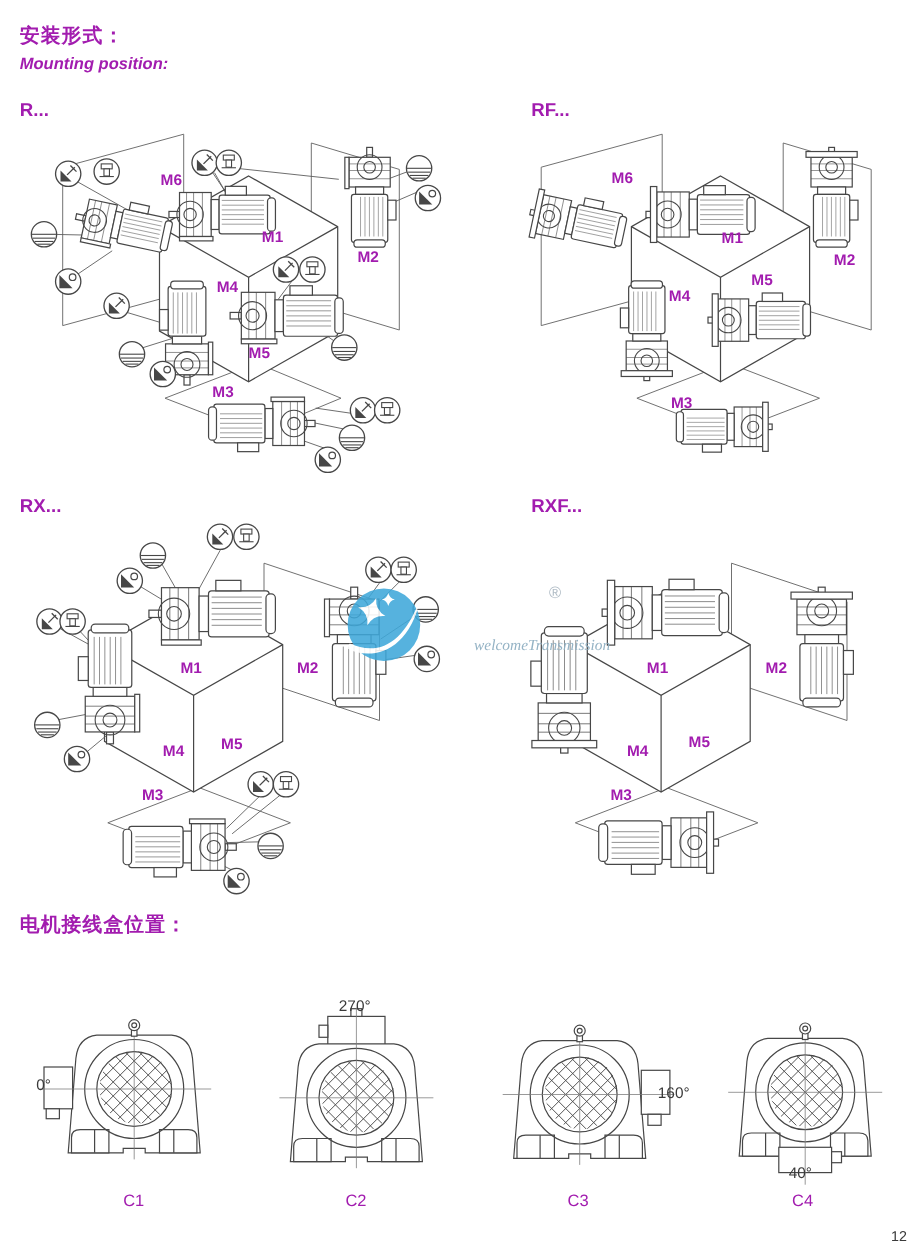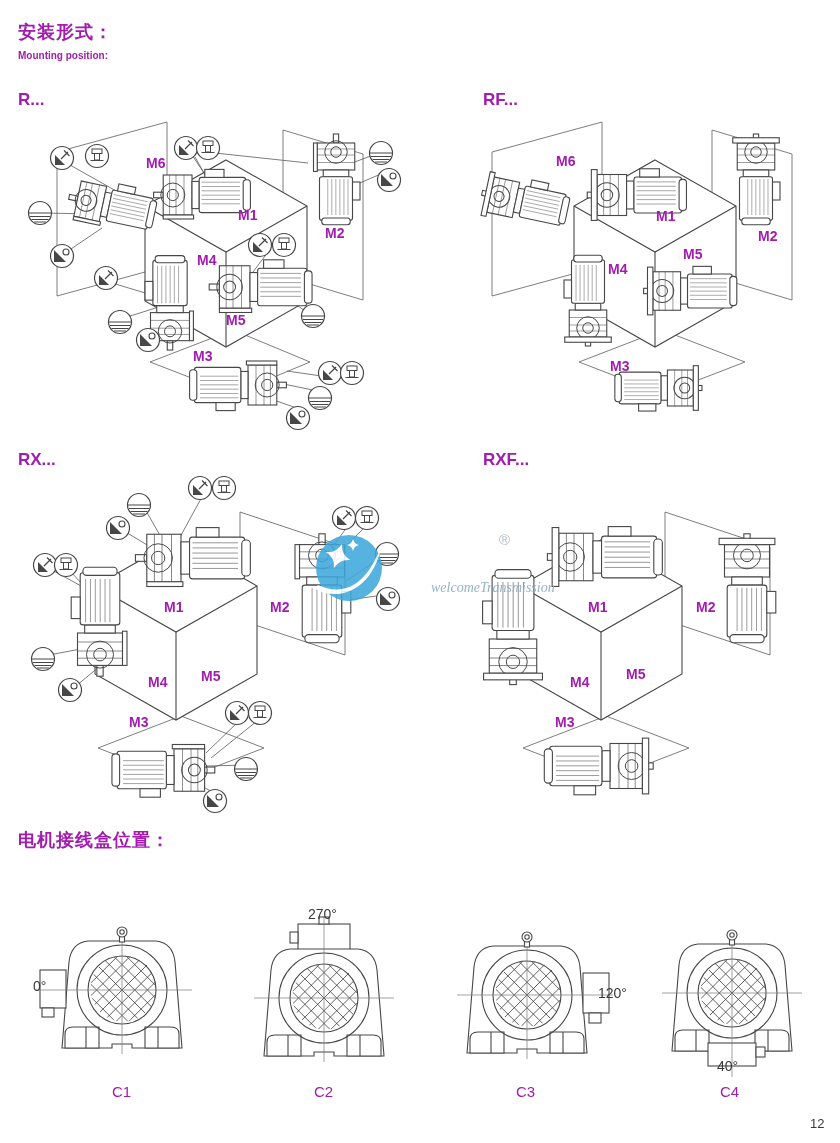--- a/index.html
+++ b/index.html
@@ -1,21 +1,21 @@
 <!DOCTYPE html>
 <html><head>
 <meta charset="utf-8">
 <style>
   html,body{margin:0;padding:0;background:#e8e8e8;}
   .page{position:relative;width:840px;height:1143px;background:#ffffff;margin:0 auto;
         font-family:"Liberation Sans",sans-serif;overflow:hidden;}
   #art{position:absolute;left:0;top:0;}
   .lbl{position:absolute;color:#a21caf;white-space:nowrap;}
   .tz{font-size:18px;font-weight:bold;letter-spacing:1px;}
-  .te{font-size:10px;font-weight:bold;}
+  .te{font-size:15px;font-weight:bold;font-style:italic;}
   .pl{font-size:17px;font-weight:bold;}
   .m{font-size:14px;font-weight:bold;}
   .cl{font-size:15px;color:#a21caf;}
   .ang{font-size:14px;color:#3a3a3a;}
   .pgnum{font-size:13px;color:#3a3a3a;}
   .wm-zh{font-size:40px;font-weight:bold;color:#a9b6c0;letter-spacing:3px;opacity:.92;}
   .wm-reg{font-size:15px;color:#a9b6c0;opacity:.92;}
   .wm-en{font-size:14px;font-style:italic;font-family:"Liberation Serif",serif;color:#8fafc2;opacity:.95;margin-left:44px;}
 </style>
 </head>
@@ -894,21 +894,21 @@
   <div class="lbl m" style="left:626px;top:666px">M5</div>
   <div class="lbl m" style="left:555px;top:714px">M3</div>
 
   <div class="lbl wm-reg" style="left:499px;top:531px">®</div>
   <div class="lbl wm-en" style="left:387px;top:580px">welcomeTransmission</div>
 
   <div class="lbl tz" style="left:18px;top:828px">电机接线盒位置：</div>
 
   <div class="lbl ang" style="left:33px;top:978px">0°</div>
   <div class="lbl ang" style="left:308px;top:906px">270°</div>
-  <div class="lbl ang" style="left:598px;top:985px">120°</div>
+  <div class="lbl ang" style="left:598px;top:985px">160°</div>
   <div class="lbl ang" style="left:717px;top:1058px">40°</div>
 
   <div class="lbl cl" style="left:112px;top:1083px">C1</div>
   <div class="lbl cl" style="left:314px;top:1083px">C2</div>
   <div class="lbl cl" style="left:516px;top:1083px">C3</div>
   <div class="lbl cl" style="left:720px;top:1083px">C4</div>
 
   <div class="lbl pgnum" style="left:810px;top:1116px">12</div>
 </div>
 

